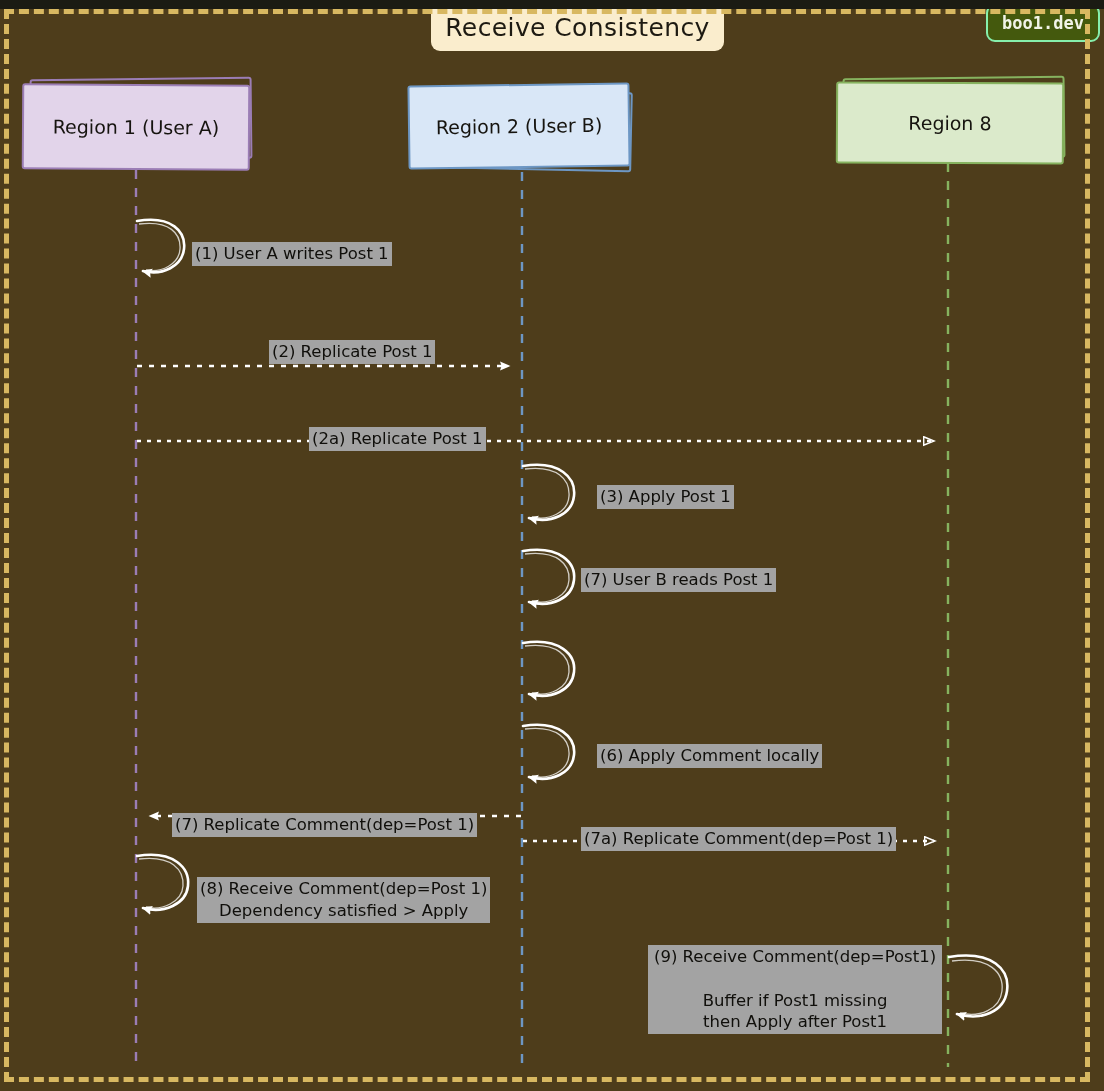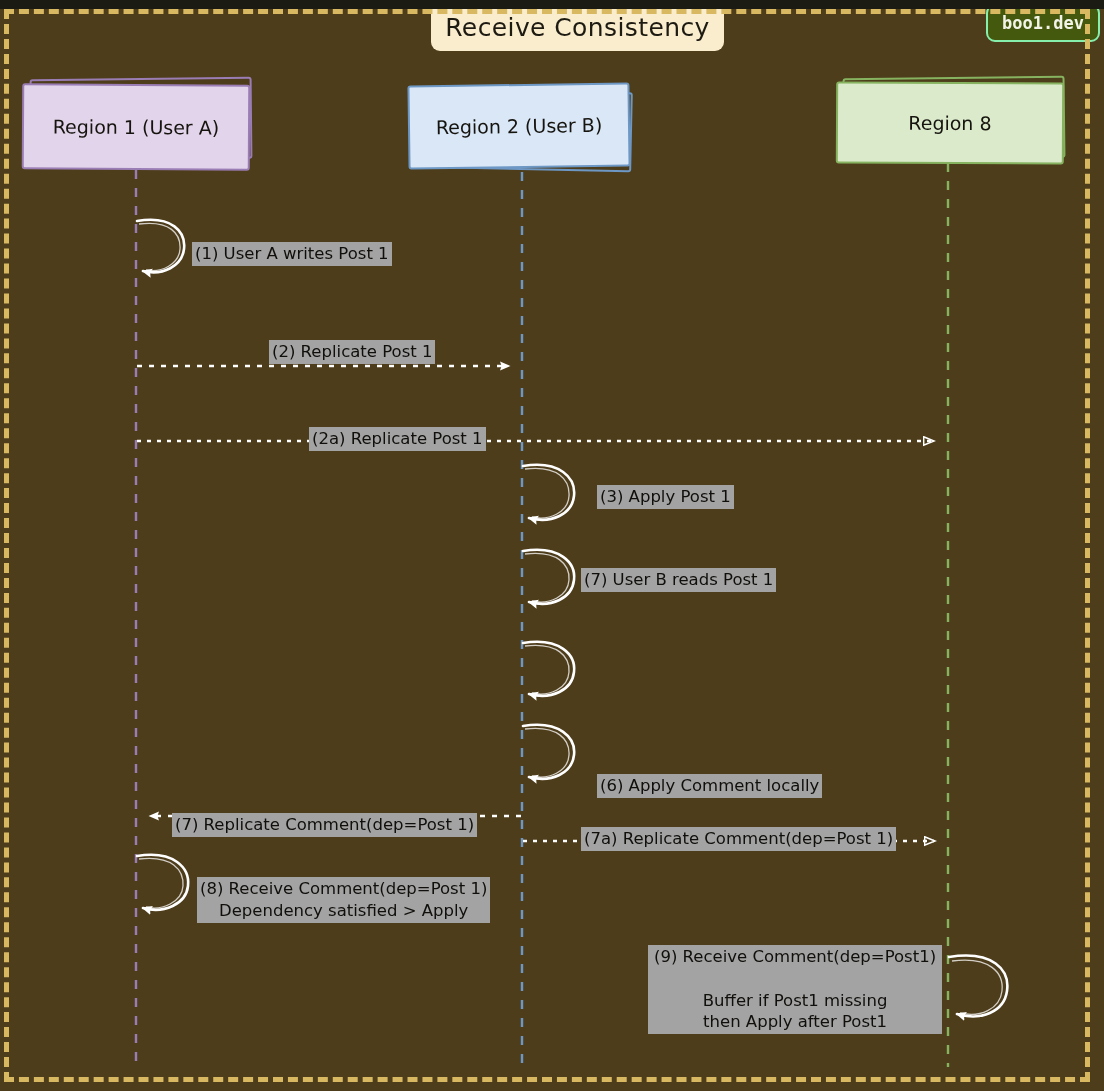--- a/index.html
+++ b/index.html
@@ -197,21 +197,21 @@
 
   <div class="msg-label" style="left:241px; top:340px;margin-left:28px;">(2) Replicate Post 1</div>
 
   <div class="msg-label" style="left:309px; top:427px;">(2a) Replicate Post 1</div>
 
   <div class="msg-label" style="left:597px; top:485px;">(3) Apply Post 1</div>
 
   <div class="msg-label" style="left:581px; top:568px;">(7) User B reads Post 1</div>
 
 
-  <div class="msg-label" style="left:597px; top:774px;">(6) Apply Comment locally</div>
+  <div class="msg-label" style="left:597px; top:744px;">(6) Apply Comment locally</div>
 
   <div class="msg-label" style="left:172px; top:813px;">(7) Replicate Comment(dep=Post 1)</div>
 
   <div class="msg-label" style="left:581px; top:827px;">(7a) Replicate Comment(dep=Post 1)</div>
 
   <div class="msg-label multi" style="left:197px; top:869px;margin-top:8px;">(8) Receive Comment(dep=Post 1)
 Dependency satisfied &gt; Apply</div>
 
   <div class="msg-label multi" style="left:648px; top:945px; padding:1px 6px;">(9) Receive Comment(dep=Post1)
 

